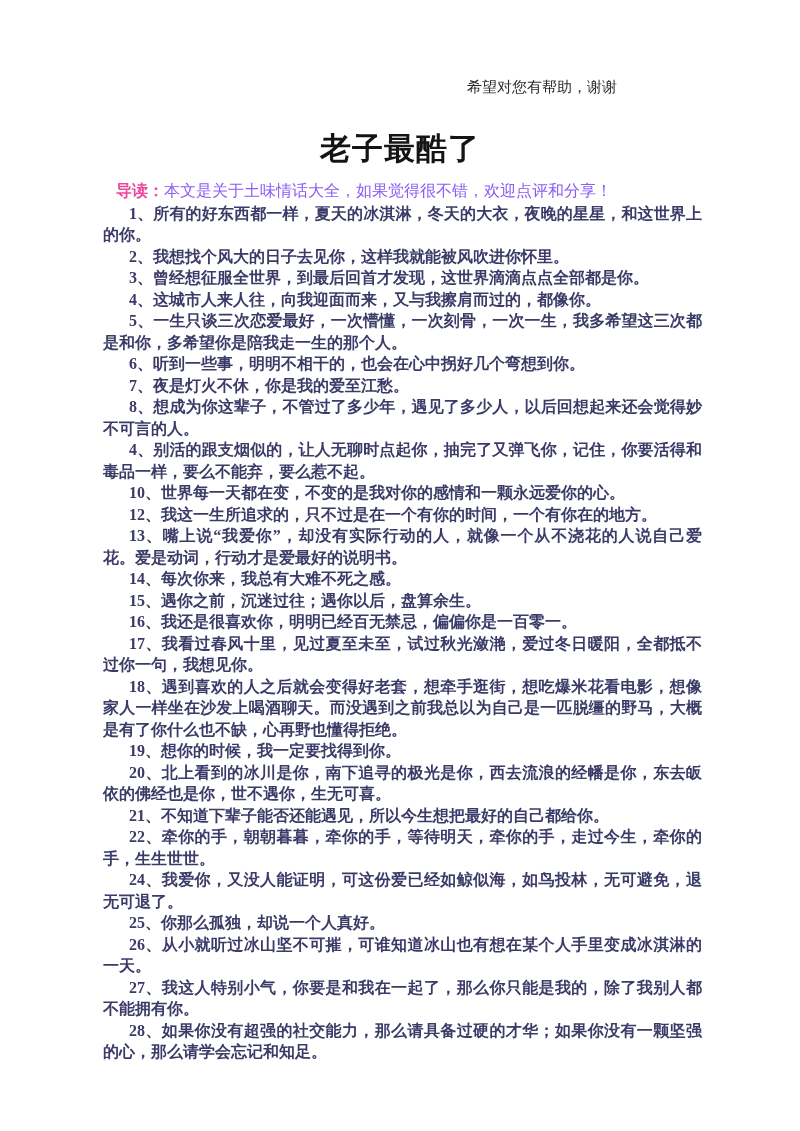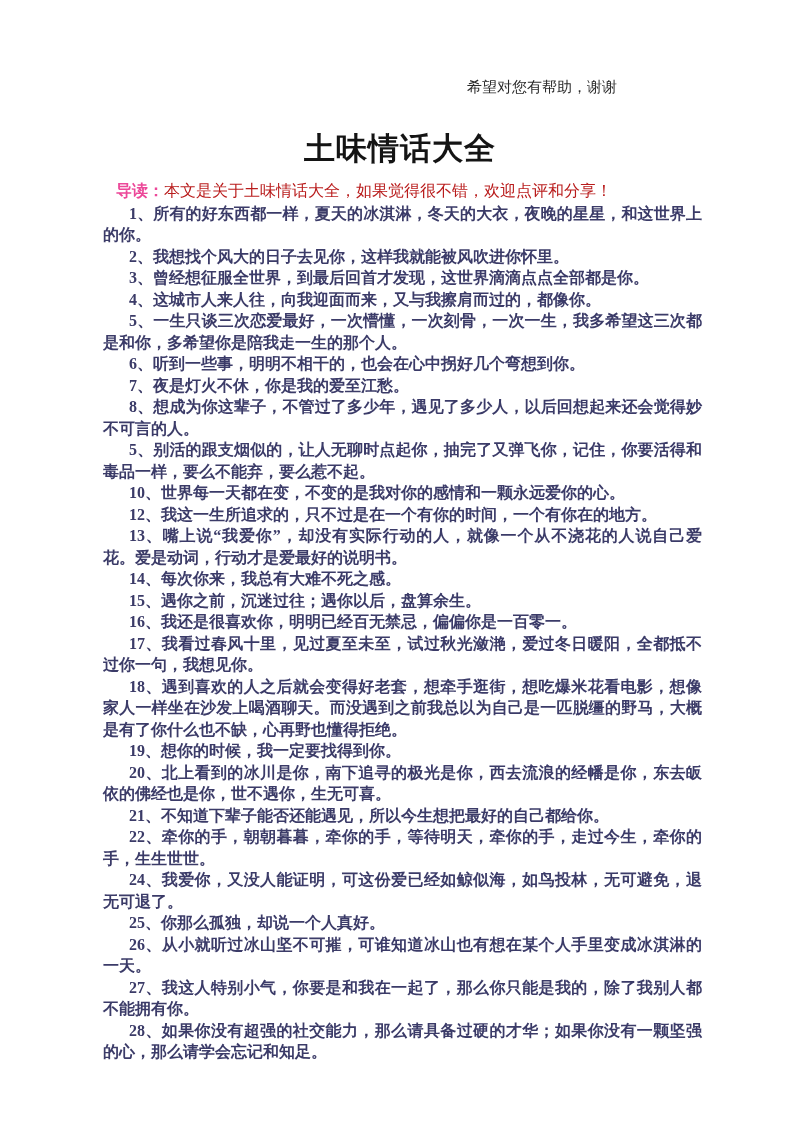--- a/index.html
+++ b/index.html
@@ -43,53 +43,53 @@
   }
   .intro {
     margin: 0 0 1px 0;
     text-indent: 13px;
   }
   .intro-label {
     color: #ec4899;
     font-weight: bold;
   }
   .intro-text {
-    color: #b91c1c;
+    color: #8b5cf6;
   }
   .item {
     margin: 0;
     text-indent: 26px;
     font-weight: bold;
   }
 </style>
 </head>
 <body>
 
 <div class="page">
 
   <div class="doc-note">希望对您有帮助，谢谢</div>
 
-  <h1 class="doc-title">土味情话大全</h1>
+  <h1 class="doc-title">老子最酷了</h1>
 
   <div class="content">
 
     <p class="intro">
       <span class="intro-label">导读：</span><span class="intro-text">本文是关于土味情话大全，如果觉得很不错，欢迎点评和分享！</span>
     </p>
 
     <div id="quote-list">
         <p class="item">1、所有的好东西都一样，夏天的冰淇淋，冬天的大衣，夜晚的星星，和这世界上的你。</p>
         <p class="item">2、我想找个风大的日子去见你，这样我就能被风吹进你怀里。</p>
         <p class="item">3、曾经想征服全世界，到最后回首才发现，这世界滴滴点点全部都是你。</p>
         <p class="item">4、这城市人来人往，向我迎面而来，又与我擦肩而过的，都像你。</p>
         <p class="item">5、一生只谈三次恋爱最好，一次懵懂，一次刻骨，一次一生，我多希望这三次都是和你，多希望你是陪我走一生的那个人。</p>
         <p class="item">6、听到一些事，明明不相干的，也会在心中拐好几个弯想到你。</p>
         <p class="item">7、夜是灯火不休，你是我的爱至江愁。</p>
         <p class="item">8、想成为你这辈子，不管过了多少年，遇见了多少人，以后回想起来还会觉得妙不可言的人。</p>
-        <p class="item">5、别活的跟支烟似的，让人无聊时点起你，抽完了又弹飞你，记住，你要活得和毒品一样，要么不能弃，要么惹不起。</p>
+        <p class="item">4、别活的跟支烟似的，让人无聊时点起你，抽完了又弹飞你，记住，你要活得和毒品一样，要么不能弃，要么惹不起。</p>
         <p class="item">10、世界每一天都在变，不变的是我对你的感情和一颗永远爱你的心。</p>
         <p class="item">12、我这一生所追求的，只不过是在一个有你的时间，一个有你在的地方。</p>
         <p class="item">13、嘴上说“我爱你”，却没有实际行动的人，就像一个从不浇花的人说自己爱花。爱是动词，行动才是爱最好的说明书。</p>
         <p class="item">14、每次你来，我总有大难不死之感。</p>
         <p class="item">15、遇你之前，沉迷过往；遇你以后，盘算余生。</p>
         <p class="item">16、我还是很喜欢你，明明已经百无禁忌，偏偏你是一百零一。</p>
         <p class="item">17、我看过春风十里，见过夏至未至，试过秋光潋滟，爱过冬日暖阳，全都抵不过你一句，我想见你。</p>
         <p class="item">18、遇到喜欢的人之后就会变得好老套，想牵手逛街，想吃爆米花看电影，想像家人一样坐在沙发上喝酒聊天。而没遇到之前我总以为自己是一匹脱缰的野马，大概是有了你什么也不缺，心再野也懂得拒绝。</p>
         <p class="item">19、想你的时候，我一定要找得到你。</p>
         <p class="item">20、北上看到的冰川是你，南下追寻的极光是你，西去流浪的经幡是你，东去皈依的佛经也是你，世不遇你，生无可喜。</p>

